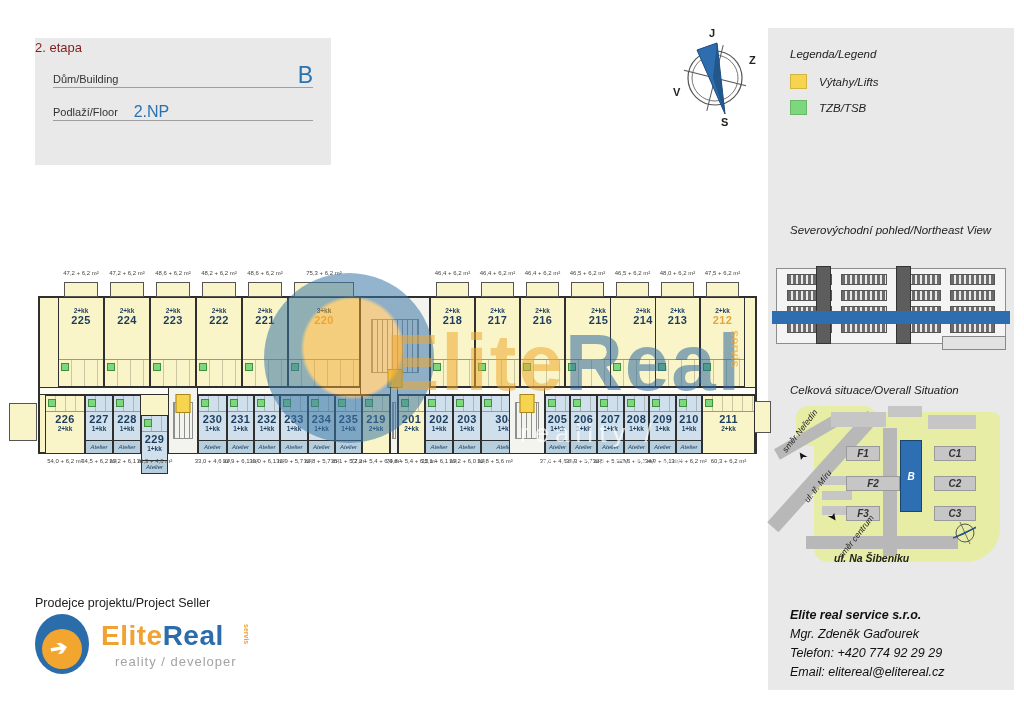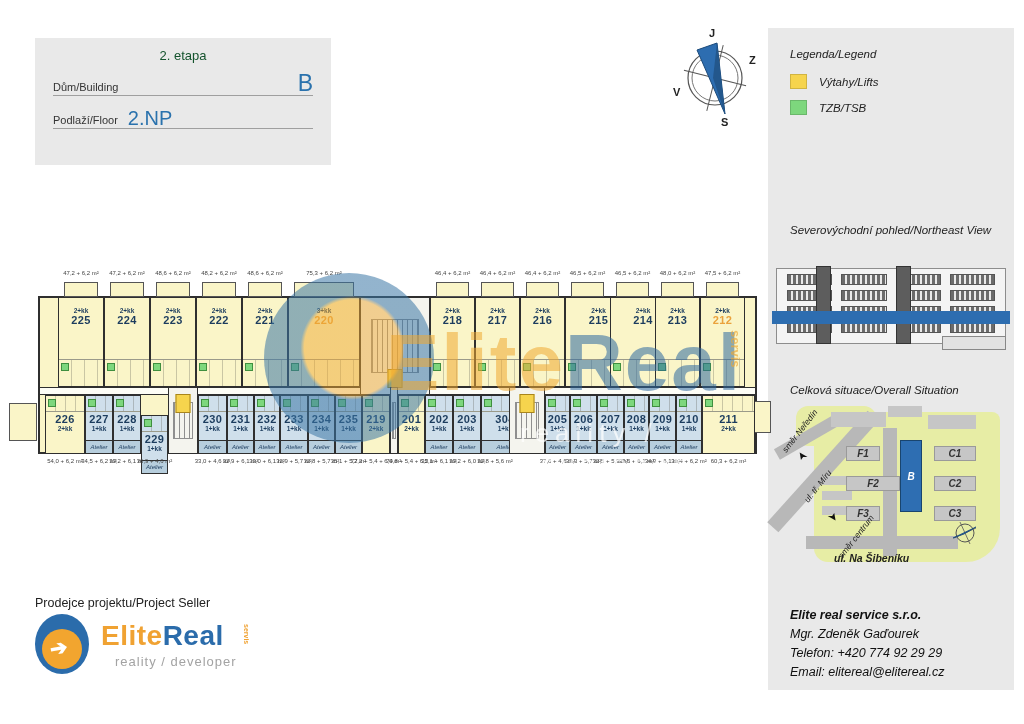--- a/index.html
+++ b/index.html
@@ -2,25 +2,25 @@
 <html><head>
 <meta charset="utf-8">
 <style>
   html,body{margin:0;padding:0;}
   body{width:1024px;height:724px;background:#fff;font-family:"Liberation Sans",sans-serif;position:relative;overflow:hidden;}
   .abs{position:absolute;}
 
   
   .header-box{left:35px;top:38px;width:296px;height:127px;background:#e9e9e9;}
   .hb-title{margin-top:13px;text-align:center;font-size:21px;font-weight:bold;letter-spacing:1px;color:#2a6ca6;}
-  .hb-sub{text-align:center;font-size:13px;color:#14532d;margin-top:10px;}
+  .hb-sub{text-align:left;font-size:13px;color:#7f1d1d;margin-top:2px;}
   .hb-row{margin:6px 18px 0 18px;border-bottom:1px solid #9f9f9f;display:flex;justify-content:space-between;align-items:flex-end;height:26px;}
   .hb-label{font-size:11px;color:#333;padding-bottom:2px;}
   .hb-val{font-size:23px;color:#2a72ad;line-height:1;}
-  .hb-val.floor{font-size:20px;}
+  .hb-val.floor{font-size:16px;}
 
   
   .compass{left:673px;top:30px;width:86px;height:100px;}
   .cl{position:absolute;font-size:11px;font-weight:bold;color:#222;}
   .cl.n{left:36px;top:-3px;} .cl.e{left:76px;top:24px;} .cl.w{left:0px;top:56px;} .cl.s{left:48px;top:86px;}
 
   
   .panel{left:768px;top:28px;width:246px;height:662px;background:#e9e9e9;font-style:italic;}
   .p-title{position:absolute;left:22px;font-size:11.5px;color:#222;}
   .lg-item{position:absolute;left:22px;display:flex;align-items:center;}

